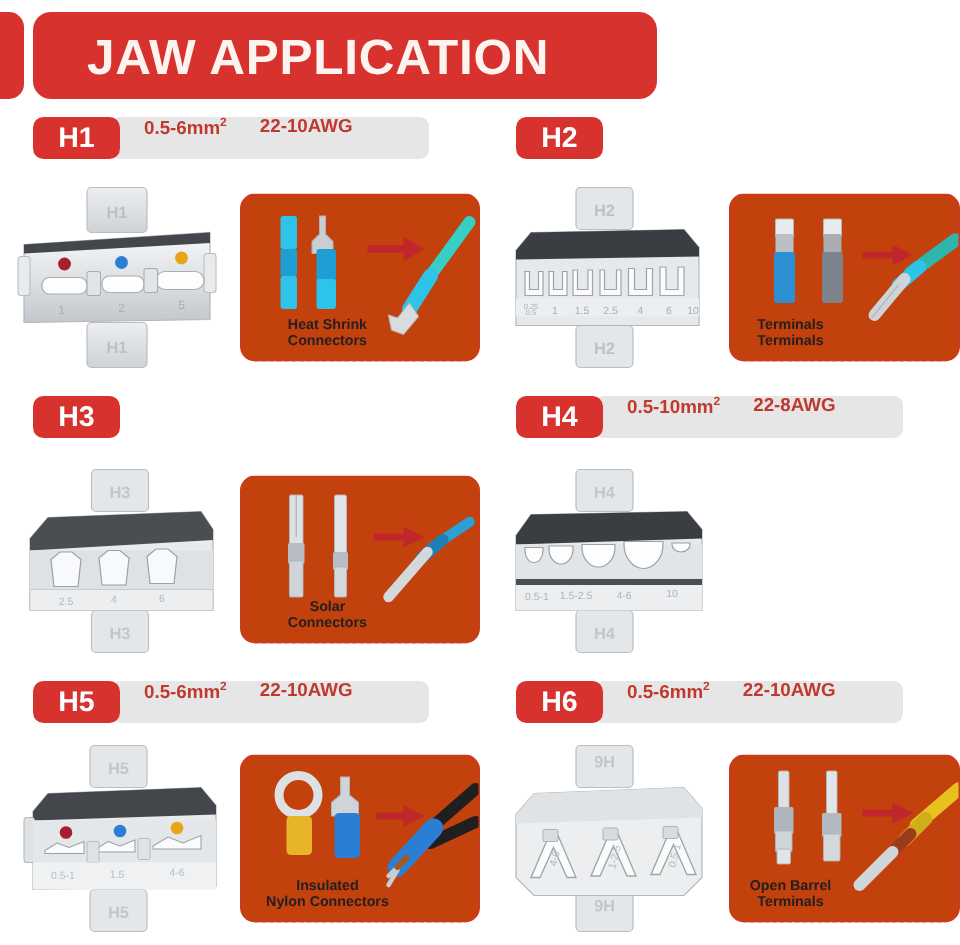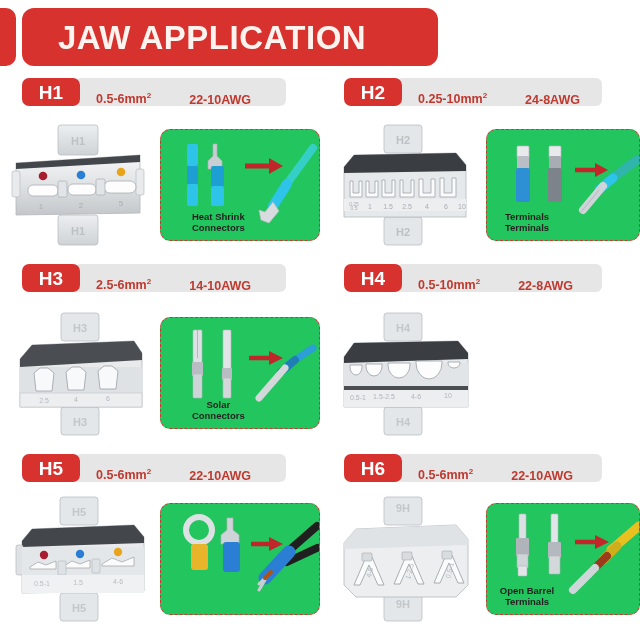--- a/index.html
+++ b/index.html
@@ -45,21 +45,21 @@
   .spec-code {
     background: #d8322f; color: #ffffff;
     width: 58px; border-radius: 7px;
     display: flex; align-items: center; justify-content: center;
     font-size: 19px; font-weight: bold; line-height: 1;
     position: relative; z-index: 2;
   }
   .spec-values {
     background: #e6e6e6; border-radius: 6px;
     margin-left: -6px; padding-left: 22px; padding-right: 14px;
-    display: flex; align-items: flex-end; gap: 38px;
+    display: flex; align-items: flex-start; gap: 22px;
     min-width: 212px;
   }
   .cell.right .spec-values { min-width: 206px; }
   .spec-mm, .spec-awg {
     color: #c0392f; font-size: 12.5px; font-weight: bold;
     white-space: nowrap; line-height: 1;
   }
   .spec-mm sup { font-size: 8px; vertical-align: super; }
 
   
@@ -71,21 +71,21 @@
   
   .jaw { position: relative; width: 150px; height: 132px; flex: 0 0 150px; margin-left: 6px; }
   .cell.right .jaw { margin-left: 2px; }
   .jaw svg { display: block; }
 
   
   .appbox {
     position: relative;
     border: 1.6px dashed #d8322f;
     border-radius: 10px;
-    background: #22c55e;
+    background: #c2410c;
     width: 160px; height: 112px;
     margin-left: 4px;
     overflow: hidden;
   }
   .cell.right .appbox { width: 156px; }
   .app-label {
     position: absolute; left: 4px; right: 50%; bottom: 6px;
     text-align: center;
     font-size: 9.5px; font-weight: bold; color: #231f20;
     line-height: 1.15;
@@ -170,24 +170,20 @@
           <div class="app-label wide">
             <span>Heat Shrink</span><br><span>Connectors</span>
           </div>
         </div>
       </div>
     </div>
 
     <div class="cell right">
       <div class="spec-bar">
         <div class="spec-code">H2</div>
-        <div class="spec-values">
-          <span class="spec-mm"><span>0.25-10mm</span><sup>2</sup></span>
-          <span class="spec-awg">24-8AWG</span>
-        </div>
       </div>
       <div class="content">
         <div class="jaw">
           <svg width="150" height="132" viewBox="0 0 150 132">
             <rect x="52" y="6" width="38" height="28" rx="3" fill="#e4e7e9" stroke="#b9bec3" stroke-width="0.8"></rect>
             <text x="71" y="25" font-family="Liberation Sans" font-size="11" fill="#bcc1c6" text-anchor="middle" font-weight="bold">H2</text>
             <rect x="52" y="98" width="38" height="28" rx="3" fill="#e4e7e9" stroke="#b9bec3" stroke-width="0.8"></rect>
             <text x="71" y="117" font-family="Liberation Sans" font-size="11" fill="#bcc1c6" text-anchor="middle" font-weight="bold">H2</text>
             <path d="M12 48 L22 36 L124 34 L134 46 L134 98 L12 98 Z" fill="#e6e9eb" stroke="#b2b7bc" stroke-width="0.8"></path>
             <path d="M12 48 L22 36 L124 34 L134 46 L134 52 L12 54 Z" fill="#3a3e42"></path>
@@ -230,24 +226,20 @@
           <div class="app-label">
             <span>Terminals</span><br><span>Terminals</span>
           </div>
         </div>
       </div>
     </div>
 
     <div class="cell left">
       <div class="spec-bar">
         <div class="spec-code">H3</div>
-        <div class="spec-values">
-          <span class="spec-mm"><span>2.5-6mm</span><sup>2</sup></span>
-          <span class="spec-awg">14-10AWG</span>
-        </div>
       </div>
       <div class="content">
         <div class="jaw">
           <svg width="150" height="132" viewBox="0 0 150 132">
             <rect x="55" y="6" width="38" height="28" rx="3" fill="#e4e7e9" stroke="#b9bec3" stroke-width="0.8"></rect>
             <text x="74" y="25" font-family="Liberation Sans" font-size="11" fill="#c2c7cb" text-anchor="middle" font-weight="bold">H3</text>
             <rect x="55" y="100" width="38" height="28" rx="3" fill="#e4e7e9" stroke="#b9bec3" stroke-width="0.8"></rect>
             <text x="74" y="119" font-family="Liberation Sans" font-size="11" fill="#c2c7cb" text-anchor="middle" font-weight="bold">H3</text>
             <path d="M14 52 L26 38 L128 34 L136 46 L136 100 L14 100 Z" fill="#e8eaec" stroke="#b2b7bc" stroke-width="0.8"></path>
             <path d="M14 52 L26 38 L128 34 L136 46 L136 53 L14 60 Z" fill="#4a4e52"></path>
@@ -366,20 +358,23 @@
               <path d="M66 14 l0 12 l-6 5 l0 9 l18 0 l0 -9 l-6 -5 l0 -12 z" fill="#cfd4d8" stroke="#b0b5ba" stroke-width="0.7"></path>
               <rect x="62" y="38" width="17" height="30" rx="3" fill="#2a7fd4"></rect>
               <path d="M90 40 L110 40" stroke="#c0262a" stroke-width="4.5"></path>
               <path d="M108 33 L122 40 L108 47 Z" fill="#c0262a"></path>
               <path d="M156 22 L124 50" stroke="#1f1f1f" stroke-width="8" stroke-linecap="round"></path>
               <path d="M156 44 L126 58" stroke="#1f1f1f" stroke-width="8" stroke-linecap="round"></path>
               <path d="M128 48 L104 74" stroke="#2a7fd4" stroke-width="13" stroke-linecap="round"></path>
               <path d="M106 72 l-8 8 M104 76 l-6 10" stroke="#c9ced3" stroke-width="3" stroke-linecap="round"></path>
               <path d="M110 68 l-6 6" stroke="#a8561c" stroke-width="4" stroke-linecap="round"></path>
             </svg>
+          </div>
+          <div class="app-label wide">
+            <span>Insulated</span><br><span>Nylon Connectors</span>
           </div>
         </div>
       </div>
     </div>
 
     <div class="cell right">
       <div class="spec-bar">
         <div class="spec-code">H6</div>
         <div class="spec-values">
           <span class="spec-mm"><span>0.5-6mm</span><sup>2</sup></span>

